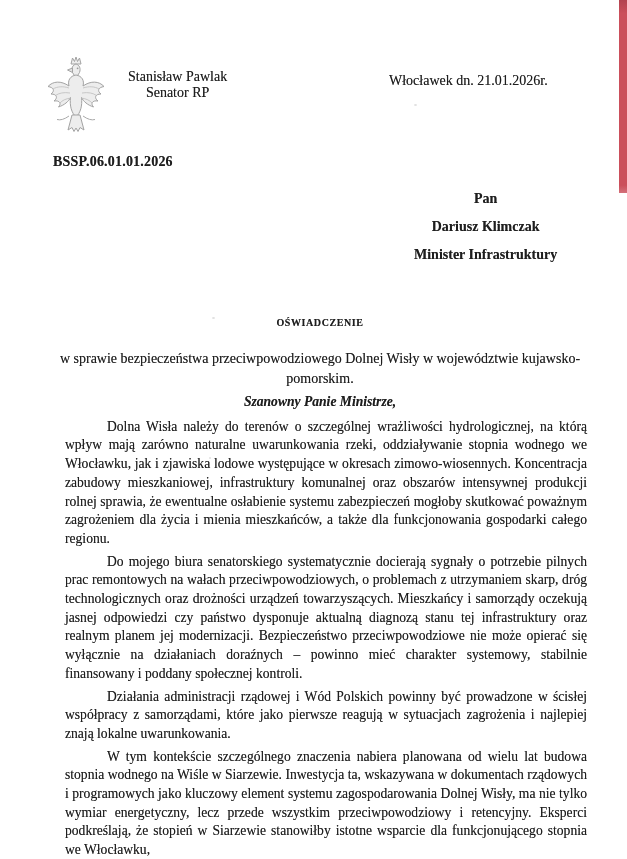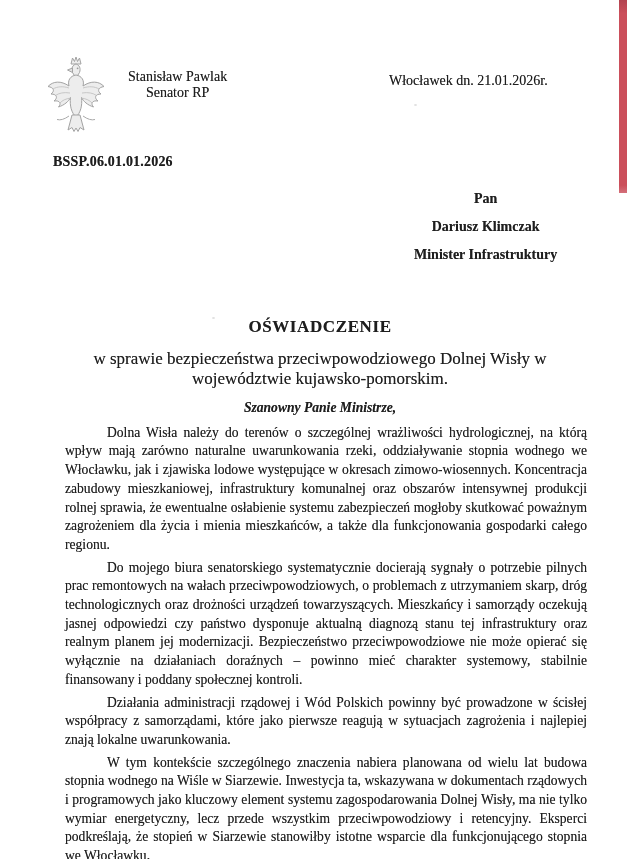--- a/index.html
+++ b/index.html
@@ -84,46 +84,46 @@
     margin-left: 16px;
   }
 
   .doc-title {
     position: absolute;
     left: 53px;
     top: 317px;
     width: 534px;
     text-align: center;
     font-weight: bold;
-    font-size: 17px;
+    font-size: 10px;
     letter-spacing: .6px;
   }
 
   .subject {
     position: absolute;
     left: 53px;
     top: 349px;
     width: 534px;
-    font-size: 17px;
+    font-size: 14px;
     line-height: 20px;
     text-align: justify;
   }
 
   .content {
     position: absolute;
     left: 53px;
     top: 393px;
     width: 534px;
     font-size: 13.6px;
     line-height: 18.7px;
   }
   .salutation {
     font-weight: bold;
     font-style: italic;
-    margin: 6px 0 6px 0;
+    margin: 0 0 6px 0;
   }
   .content p.body-par {
     margin: 0 0 4px 12px;
     text-align: justify;
     text-indent: 42px;
   }
   
   .inky { text-shadow: 0 0 .4px rgba(20,20,20,.55); text-align: center; }
 </style>
 </head>

